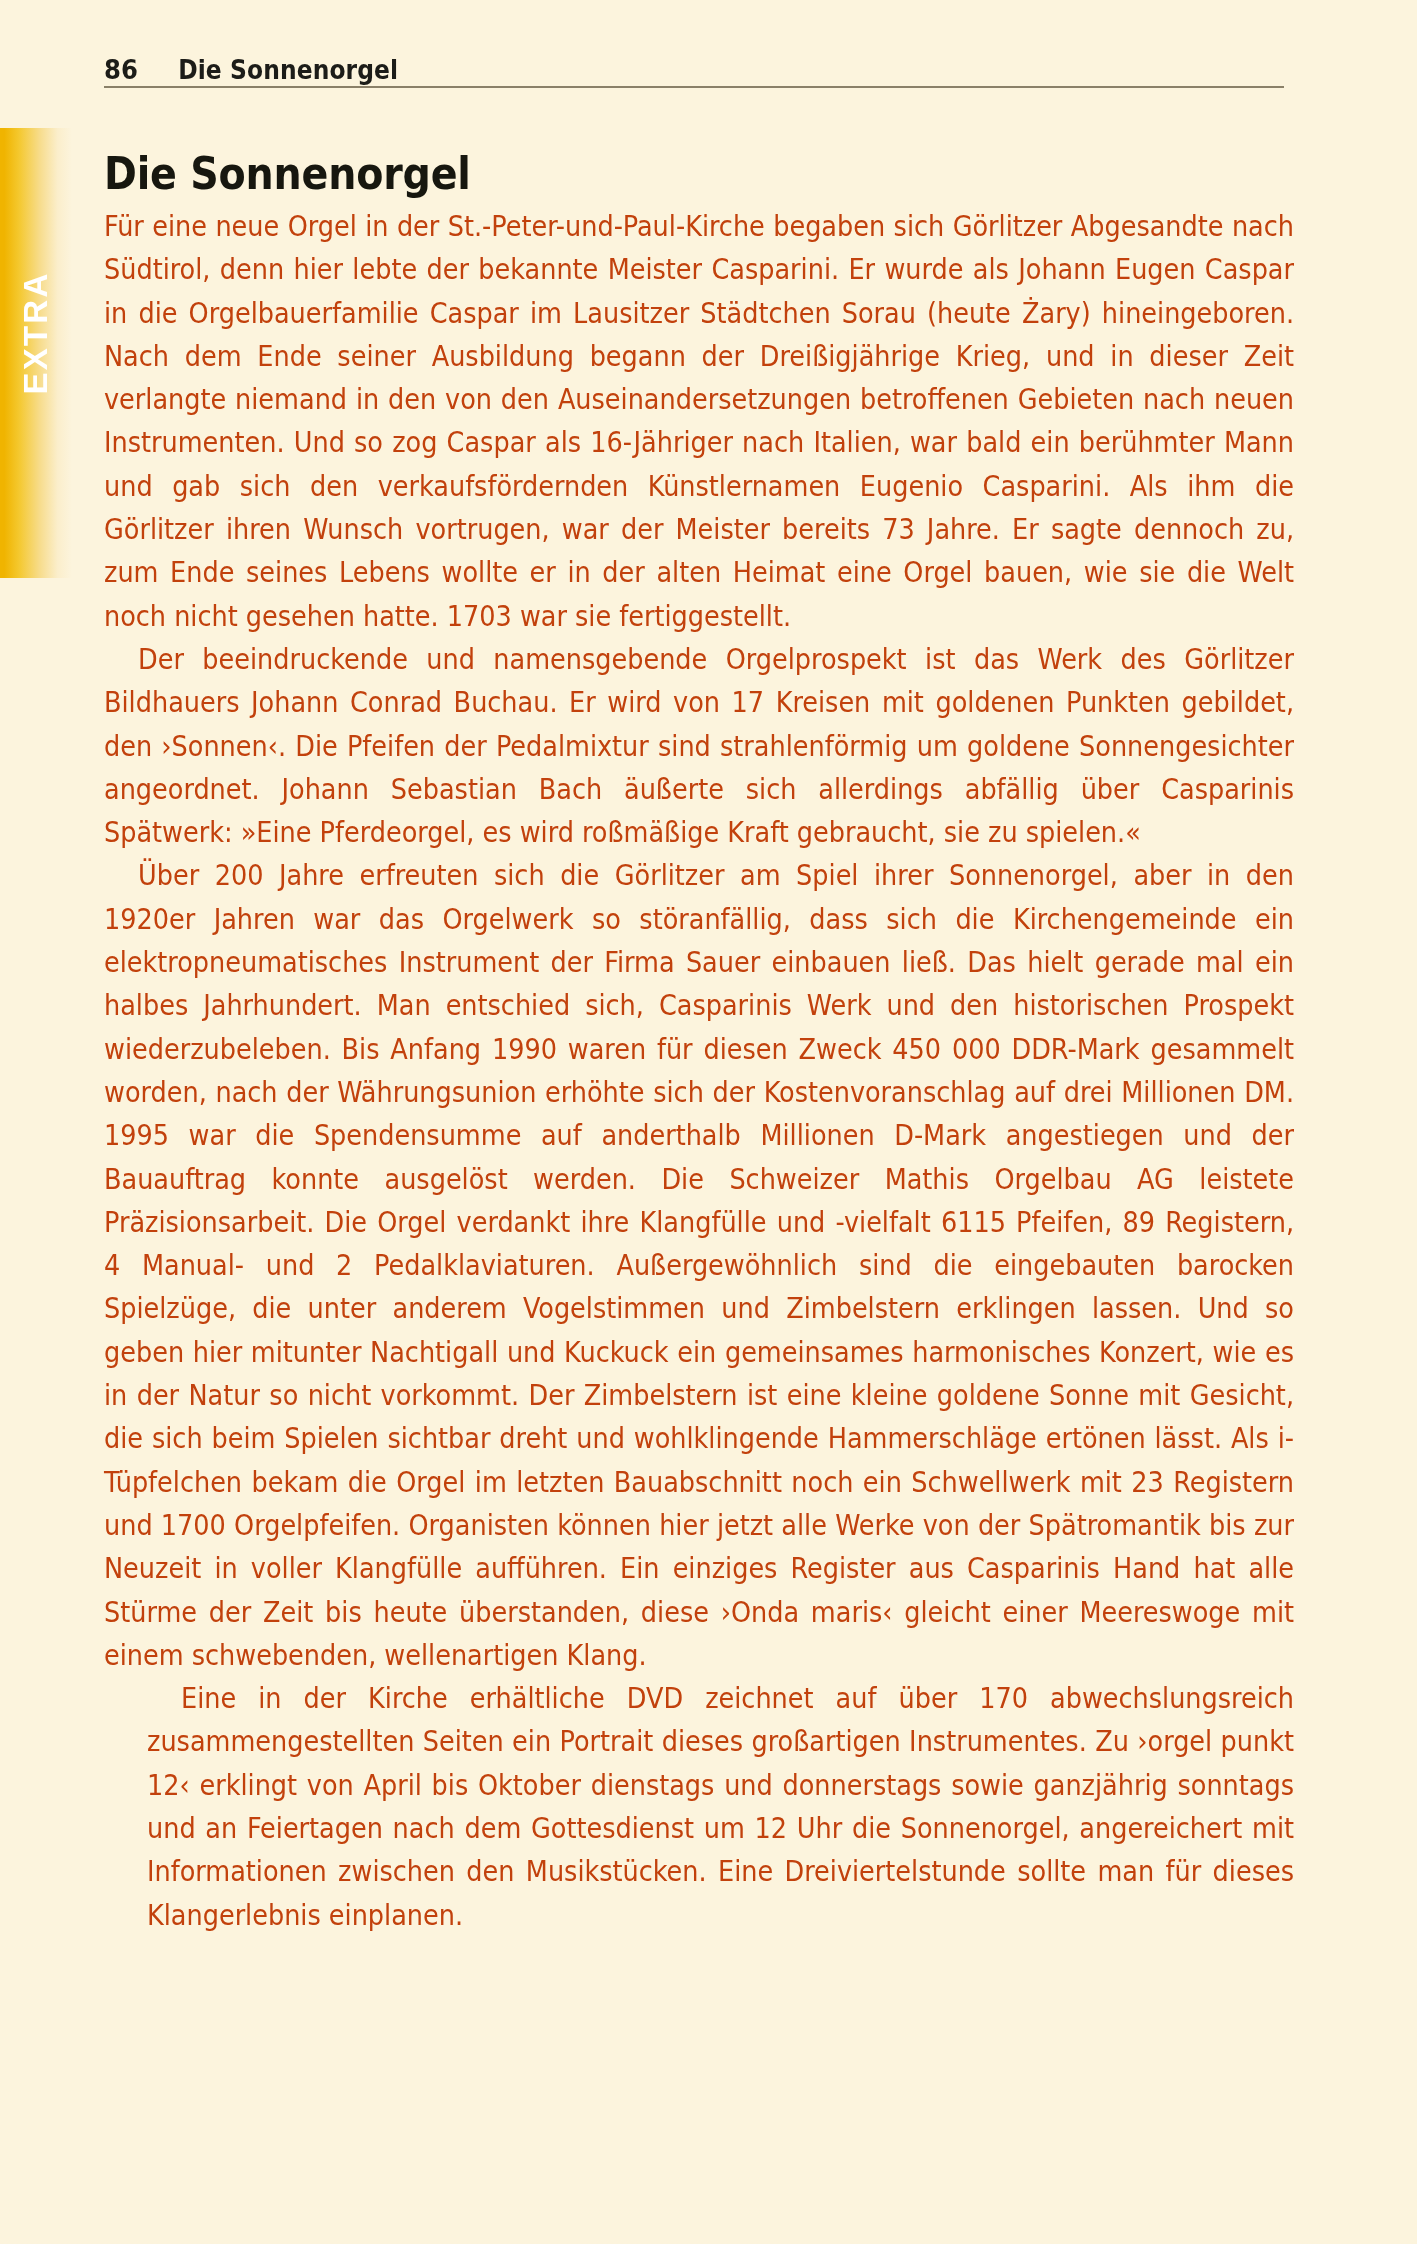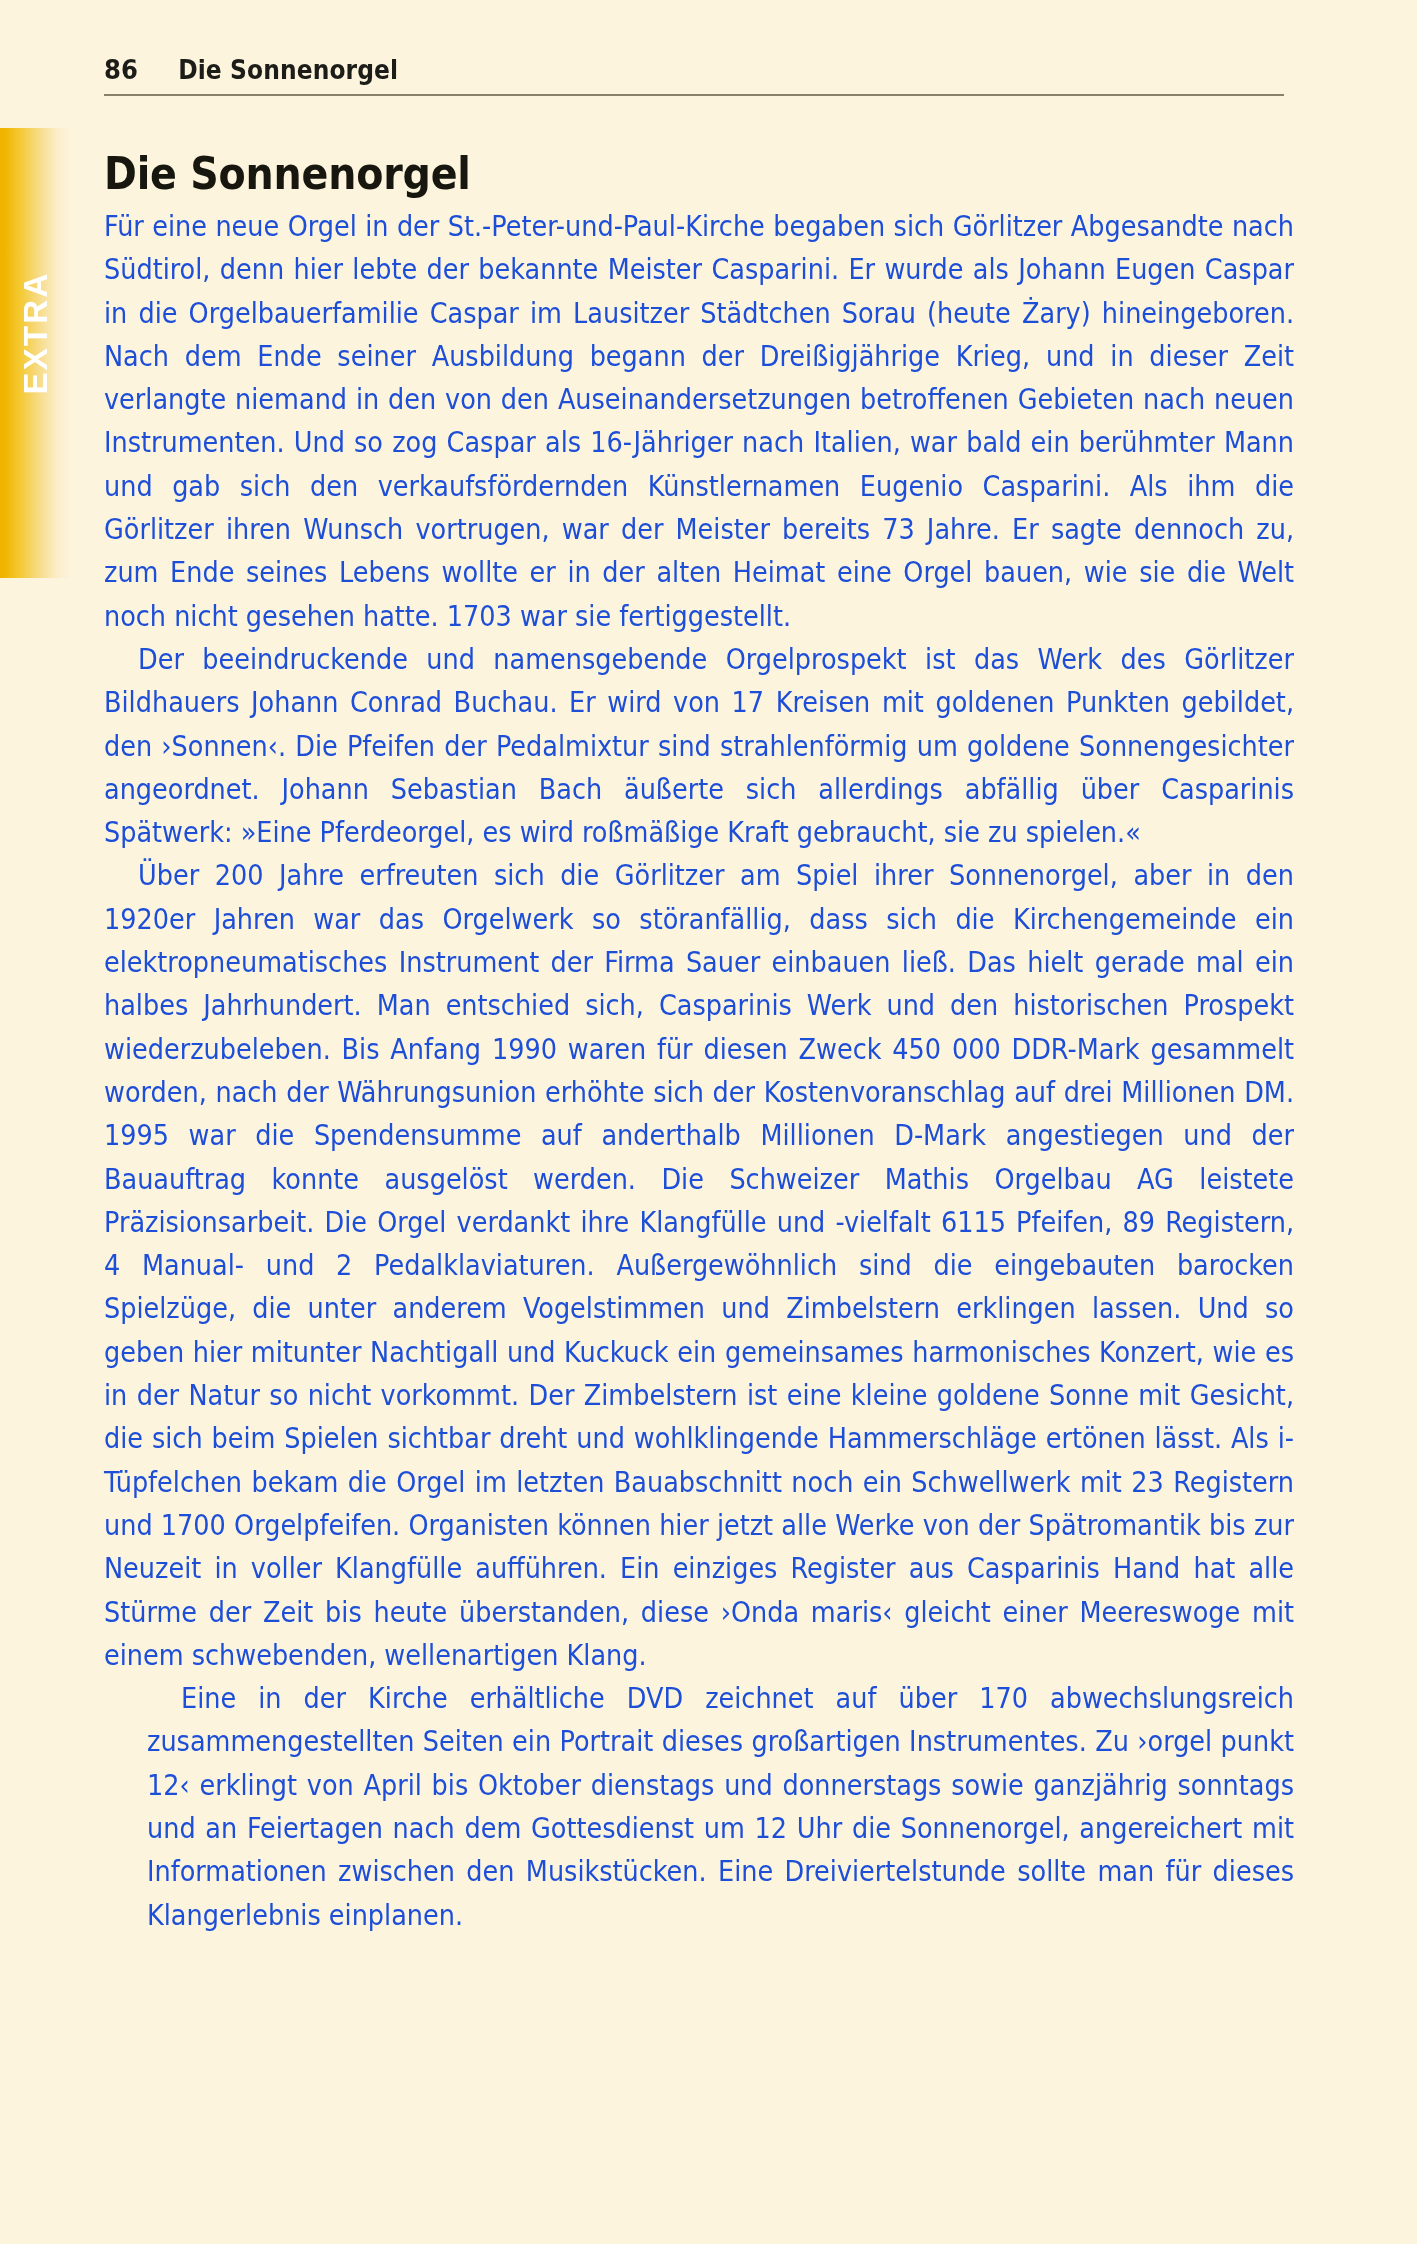--- a/index.html
+++ b/index.html
@@ -60,21 +60,21 @@
 
   
   .running-head {
     position: absolute;
     left: 104px;
     top: 54px;
     width: 1180px;
     display: flex;
     align-items: baseline;
     border-bottom: 2px solid #8a8068;
-    padding-bottom: 9px;
+    padding-bottom: 1px;
   }
   .folio {
     font-size: 27px;
     font-weight: 700;
     color: #1c1c18;
     letter-spacing: 0.2px;
     font-family: "DejaVu Sans Condensed", "Liberation Sans Narrow", "Liberation Sans", sans-serif;
   }
   .running-title {
     font-size: 26px;
@@ -97,21 +97,21 @@
   }
 
   
   .body-col {
     position: absolute;
     left: 104px;
     top: 205px;
     width: 1190px;
     font-size: 28.4px;
     line-height: 43.3px;
-    color: #1d4ed8;
+    color: #c2410c;
     text-align: justify;
     text-justify: inter-word;
     hyphens: manual;
   }
   .body-col p {
     margin: 0;
     text-indent: 0;
   }
   .body-col p.indent {
     text-indent: 34px;

